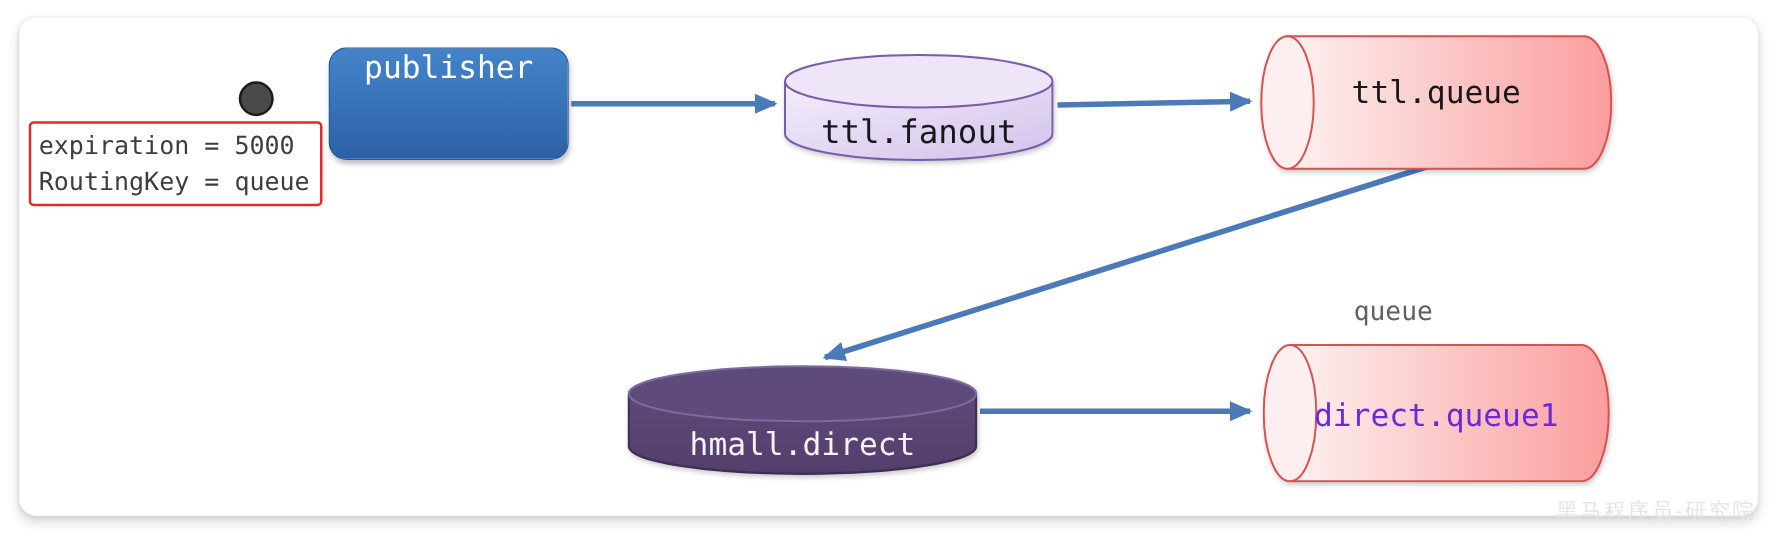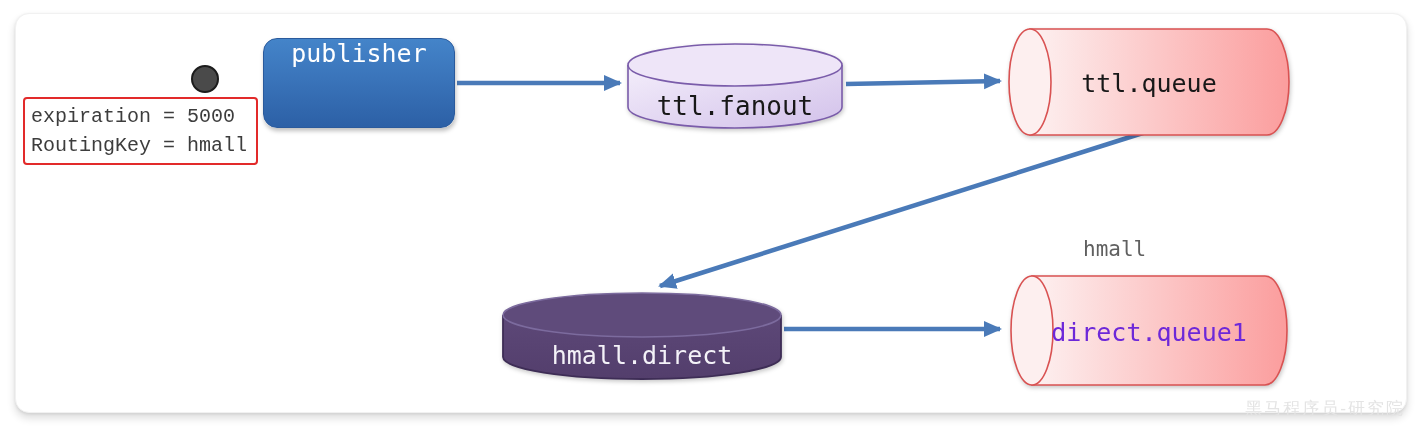--- a/index.html
+++ b/index.html
@@ -34,21 +34,21 @@
     border-radius: 50%;
   }
 
   .annotation {
     position: absolute; left: 23px; top: 97px;
     width: 235px; height: 68px;
     border: 2px solid #e22a2a;
     border-radius: 4px;
     background: #ffffff;
     padding: 3px 6px;
-    display: flex; flex-direction: column; justify-content: space-around; font-family: Liberation Mono, monospace;
+    display: flex; flex-direction: column; justify-content: space-around;
   }
   .annotation .ann-line {
     font-size: 20px; line-height: 29px;
     color: #3d3d3d; white-space: nowrap;
   }
 
   .publisher {
     position: absolute; left: 263px; top: 38px;
     width: 192px; height: 90px;
     border-radius: 14px;
@@ -66,21 +66,21 @@
     text-align: center; white-space: nowrap;
   }
 
   .fanout { left: 627px; top: 43px; width: 216px; height: 88px; padding-left: 33px; }
   .fanout .node-label { top: 48px; color: #181818; font-size: 26px; }
 
   .hmall { left: 502px; top: 292px; width: 280px; height: 89px; padding-left: 45px; }
   .hmall .node-label { top: 49px; color: #f4f2f8; font-size: 25px; }
 
   .ttlqueue { left: 1008px; top: 28px; width: 282px; height: 108px; }
-  .ttlqueue .node-label { top: 41px; color: #181818; font-size: 25px; }
+  .ttlqueue .node-label { top: 31px; color: #181818; font-size: 25px; }
 
   .dqueue { left: 1010px; top: 275px; width: 278px; height: 111px; }
   .dqueue .node-label { top: 43px; color: #6d28d9; font-size: 25px; }
 
   .routing-key-label {
     position: absolute; left: 1083px; top: 237px;
     font-size: 21px; color: #606060;
   }
 
   .watermark {
@@ -107,21 +107,21 @@
     <line x1="457" y1="83" x2="620" y2="83" stroke="#4a7ab8" stroke-width="4.5" marker-end="url(#ah)"></line>
     <line x1="846" y1="84" x2="1000" y2="81" stroke="#4a7ab8" stroke-width="4.5" marker-end="url(#ah)"></line>
     <line x1="1146" y1="132" x2="660" y2="286" stroke="#4a7ab8" stroke-width="4.5" marker-end="url(#ah)"></line>
     <line x1="784" y1="329" x2="1000" y2="329" stroke="#4a7ab8" stroke-width="4.5" marker-end="url(#ah)"></line>
   </svg>
 
   <div class="msg-dot"></div>
 
   <div class="annotation">
     <div class="ann-line">expiration = 5000</div>
-    <div class="ann-line">RoutingKey = hmall</div>
+    <div class="ann-line">RoutingKey = queue</div>
   </div>
 
   <div class="publisher">
     <span class="node-label">publisher</span>
   </div>
 
   <div class="node fanout">
     <svg width="216" height="88" viewBox="0 0 216 88">
       <defs>
         <linearGradient id="gFan" x1="0" y1="0" x2="1" y2="1">
@@ -170,17 +170,17 @@
           <stop offset="0" stop-color="#fdf1f1"></stop>
           <stop offset="1" stop-color="#fb9d9d"></stop>
         </linearGradient>
       </defs>
       <path d="M22,1 L255,1 A22,54.5 0 0 1 255,110 L22,110 Z" fill="url(#gDQ)" stroke="#d95252" stroke-width="1.6"></path>
       <ellipse cx="22" cy="55.5" rx="21" ry="54.5" fill="#fdefef" stroke="#d95252" stroke-width="1.6"></ellipse>
     </svg>
     <span class="node-label">direct.queue1</span>
   </div>
 
-  <div class="routing-key-label">hmall</div>
+  <div class="routing-key-label">queue</div>
 
   <div class="watermark">黑马程序员-研究院</div>
 
 </div>
 
 </body></html>

